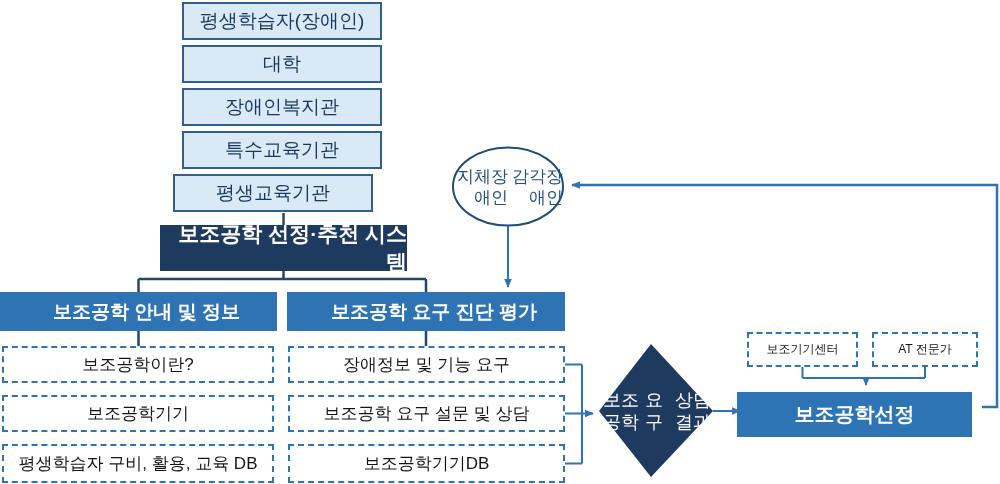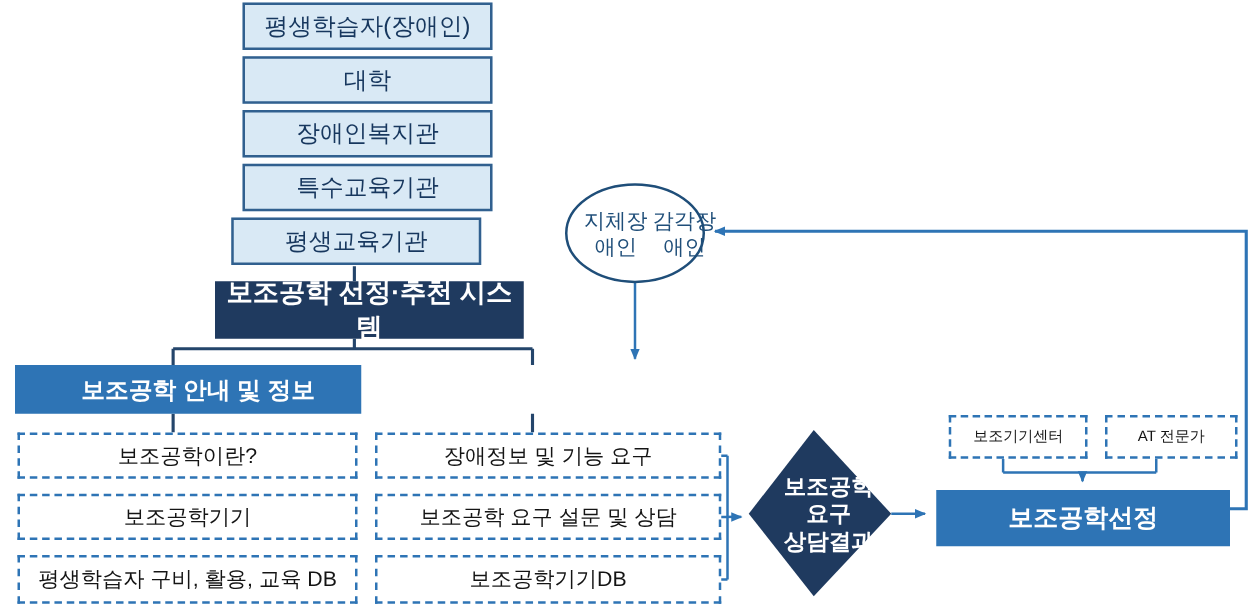--- a/index.html
+++ b/index.html
@@ -1,21 +1,21 @@
 <!DOCTYPE html>
 <html><head>
 <meta charset="utf-8">
 <style>
   html,body{margin:0;padding:0;background:#ffffff;}
   .canvas{
     position:relative;width:1000px;height:484px;background:#ffffff;
     font-family:"Liberation Sans", sans-serif;overflow:hidden;
   }
   .canvas *{box-sizing:border-box;}
-  .abs{position:absolute;display:flex;align-items:center;justify-content:center;text-align:center;margin-left:12px;}
+  .abs{position:absolute;display:flex;align-items:center;justify-content:center;text-align:right;}
   .box-light{
     background:#d9e9f5;border:2px solid #31608f;color:#17375e;
     font-size:19px;font-weight:400;
   }
   .box-dark{
     background:#1f3a5f;color:#ffffff;font-size:21px;font-weight:700;
   }
   .box-header{
     background:#2e74b5;color:#ffffff;font-size:19px;font-weight:700;padding-left:16px;
   }
@@ -24,21 +24,21 @@
     font-size:17px;font-weight:400;white-space:nowrap;
   }
   .box-dashed.small{font-size:12px;}
   .box-sel{
     background:#2e74b5;color:#ffffff;font-size:20px;font-weight:700;
   }
   .ellipse-label{
     color:#1f4e79;font-size:17px;line-height:21px;font-weight:400;
   }
   .diamond-label{
-    flex-direction:column;color:#ffffff;font-size:18px;line-height:22px;font-weight:700;
+    flex-direction:row;color:#ffffff;font-size:18px;line-height:22px;font-weight:400;
   }
   svg.lines{position:absolute;left:0;top:0;z-index:0;}
   .node{z-index:1;}
 </style>
 </head>
 <body>
 
 <div class="canvas">
 
   <svg class="lines" width="1000" height="484" viewBox="0 0 1000 484">
@@ -71,20 +71,21 @@
 
   <div class="abs node box-light" style="left:182px;top:2px;width:200px;height:38px">평생학습자(장애인)</div>
   <div class="abs node box-light" style="left:182px;top:45px;width:200px;height:38px">대학</div>
   <div class="abs node box-light" style="left:182px;top:88px;width:200px;height:38px">장애인복지관</div>
   <div class="abs node box-light" style="left:182px;top:131px;width:200px;height:38px">특수교육기관</div>
   <div class="abs node box-light" style="left:173px;top:174px;width:200px;height:38px">평생교육기관</div>
 
   <div class="abs node box-dark" style="left:160px;top:225px;width:247px;height:46px">보조공학 선정·추천 시스템</div>
 
   <div class="abs node box-header" style="left:0px;top:292px;width:277px;height:39px">보조공학 안내 및 정보</div>
+  <div class="abs node box-header" style="left:287px;top:292px;width:278px;height:39px">보조공학 요구 진단 평가</div>
 
   <div class="abs node box-dashed" style="left:2px;top:346px;width:272px;height:37px">보조공학이란?</div>
   <div class="abs node box-dashed" style="left:2px;top:395px;width:272px;height:37px">보조공학기기</div>
   <div class="abs node box-dashed" style="left:2px;top:444px;width:272px;height:39px">평생학습자 구비, 활용, 교육 DB</div>
 
   <div class="abs node box-dashed" style="left:288px;top:346px;width:277px;height:37px">장애정보 및 기능 요구</div>
   <div class="abs node box-dashed" style="left:288px;top:395px;width:277px;height:37px">보조공학 요구 설문 및 상담</div>
   <div class="abs node box-dashed" style="left:288px;top:444px;width:277px;height:39px">보조공학기기DB</div>
 
   <div class="abs node ellipse-label" style="left:453px;top:148px;width:110px;height:77px">

